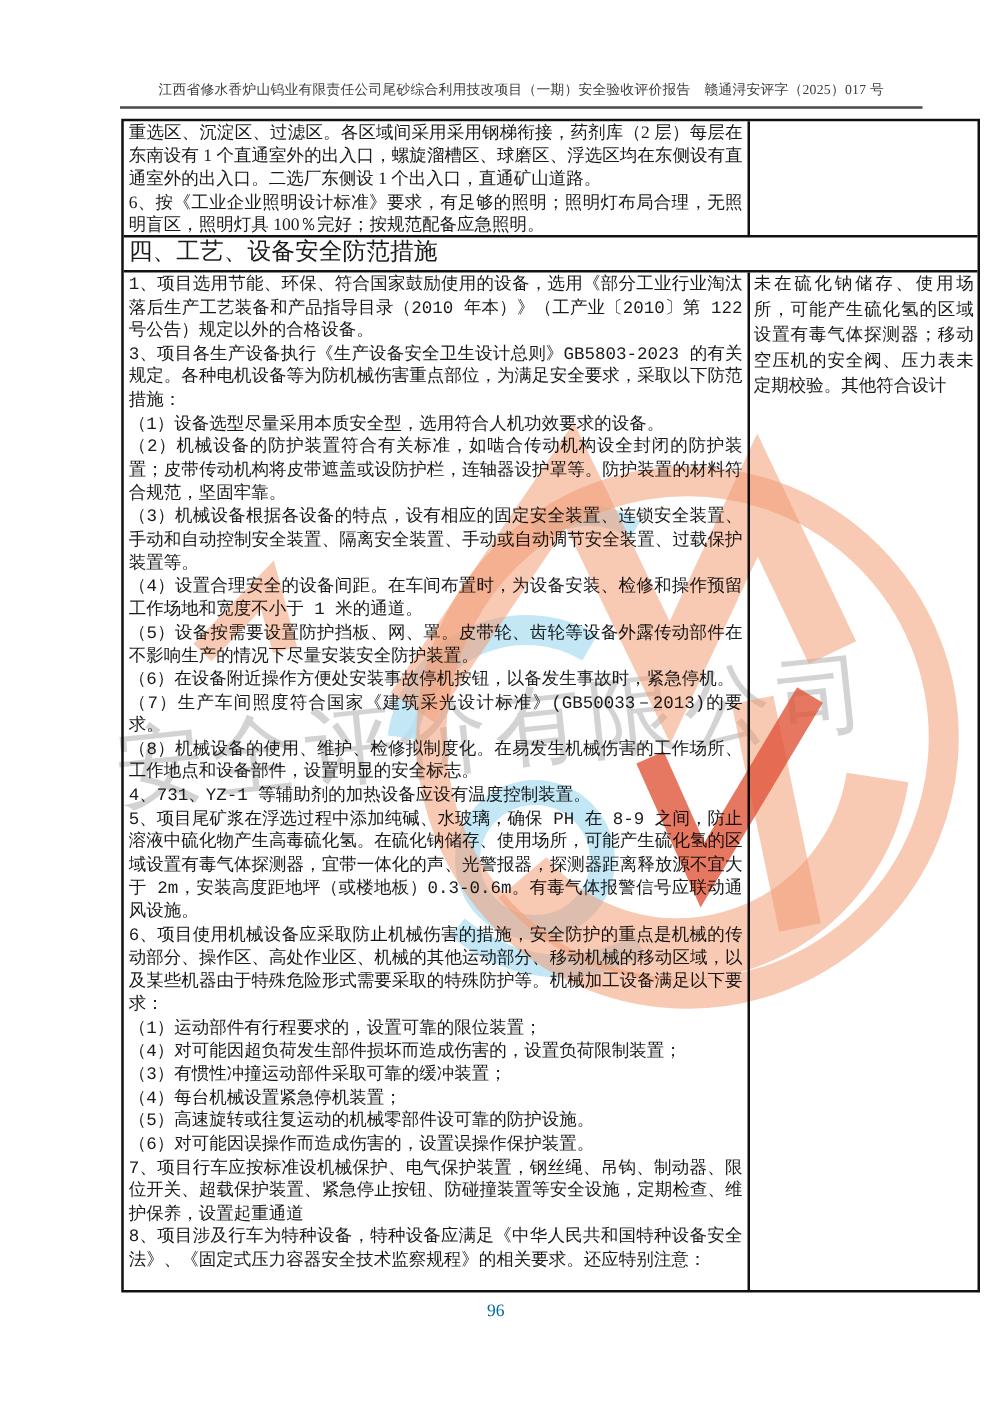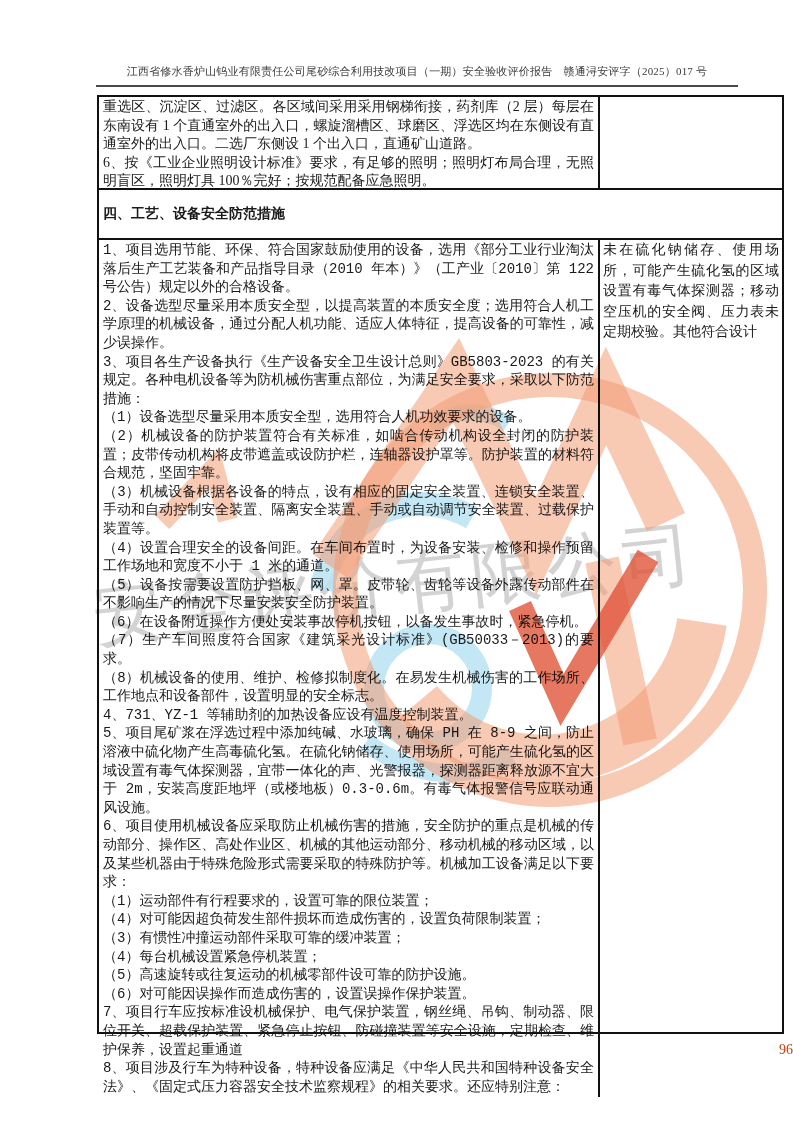--- a/index.html
+++ b/index.html
@@ -18,39 +18,39 @@
   .doc-table{
     position:absolute;left:97px;top:95px;width:687px;height:939px;
     border:2px solid #111;box-sizing:border-box;
     display:flex;flex-direction:column;
     font-size:14px;line-height:18.6px;
   }
   .t-row{display:flex;box-sizing:border-box;}
   .row-layout{height:93px;border-bottom:2px solid #111;}
   .row-title{
     height:24px;border-bottom:2px solid #111;
-    font-weight:bold;font-size:14px;line-height:22px;
-    padding:13px 4px;display:block;
+    font-weight:normal;font-size:19px;line-height:22px;
+    padding:1px 4px;display:block;
   }
   .row-measures{flex:1;font-family:Liberation Mono, monospace;}
   .cell-left{
     width:501px;box-sizing:border-box;border-right:2px solid #111;
     padding:1px 4px;overflow:hidden;
   }
   .cell-right{
     flex:1;box-sizing:border-box;overflow:hidden;
     display:flex;padding:0 3px;
     line-height:20.5px;
   }
   .para{margin:0;text-align:justify;word-break:break-all;}
   .note-text{margin:0;text-align:justify;word-break:break-all;}
   
   .page-number{
     position:absolute;left:0;top:1042px;width:793px;
-    text-align:right;font-size:14px;color:#c2410c;
+    text-align:center;font-size:14px;color:#0369a1;
   }
   
   .watermark{
     position:absolute;left:0;top:0;width:793px;height:1122px;
     pointer-events:none;mix-blend-mode:multiply;
   }
 </style>
 </head>
 <body>
 
@@ -64,21 +64,20 @@
         <p class="para">6、按《工业企业照明设计标准》要求，有足够的照明；照明灯布局合理，无照明盲区，照明灯具 100％完好；按规范配备应急照明。</p>
       </div>
     <div class="cell-right"></div>
   </div>
 
   <div class="row-title">四、工艺、设备安全防范措施</div>
 
   <div class="t-row row-measures">
     <div class="cell-left">
         <p class="para">1、项目选用节能、环保、符合国家鼓励使用的设备，选用《部分工业行业淘汰落后生产工艺装备和产品指导目录（2010 年本）》（工产业〔2010〕第 122 号公告）规定以外的合格设备。</p>
-        <p class="para">2、设备选型尽量采用本质安全型，以提高装置的本质安全度；选用符合人机工学原理的机械设备，通过分配人机功能、适应人体特征，提高设备的可靠性，减少误操作。</p>
         <p class="para">3、项目各生产设备执行《生产设备安全卫生设计总则》GB5803-2023 的有关规定。各种电机设备等为防机械伤害重点部位，为满足安全要求，采取以下防范措施：</p>
         <p class="para">（1）设备选型尽量采用本质安全型，选用符合人机功效要求的设备。</p>
         <p class="para">（2）机械设备的防护装置符合有关标准，如啮合传动机构设全封闭的防护装置；皮带传动机构将皮带遮盖或设防护栏，连轴器设护罩等。防护装置的材料符合规范，坚固牢靠。</p>
         <p class="para">（3）机械设备根据各设备的特点，设有相应的固定安全装置、连锁安全装置、手动和自动控制安全装置、隔离安全装置、手动或自动调节安全装置、过载保护装置等。</p>
         <p class="para">（4）设置合理安全的设备间距。在车间布置时，为设备安装、检修和操作预留工作场地和宽度不小于 1 米的通道。</p>
         <p class="para">（5）设备按需要设置防护挡板、网、罩。皮带轮、齿轮等设备外露传动部件在不影响生产的情况下尽量安装安全防护装置。</p>
         <p class="para">（6）在设备附近操作方便处安装事故停机按钮，以备发生事故时，紧急停机。</p>
         <p class="para">（7）生产车间照度符合国家《建筑采光设计标准》(GB50033－2013)的要求。</p>
         <p class="para">（8）机械设备的使用、维护、检修拟制度化。在易发生机械伤害的工作场所、工作地点和设备部件，设置明显的安全标志。</p>
         <p class="para">4、731、YZ-1 等辅助剂的加热设备应设有温度控制装置。</p>

